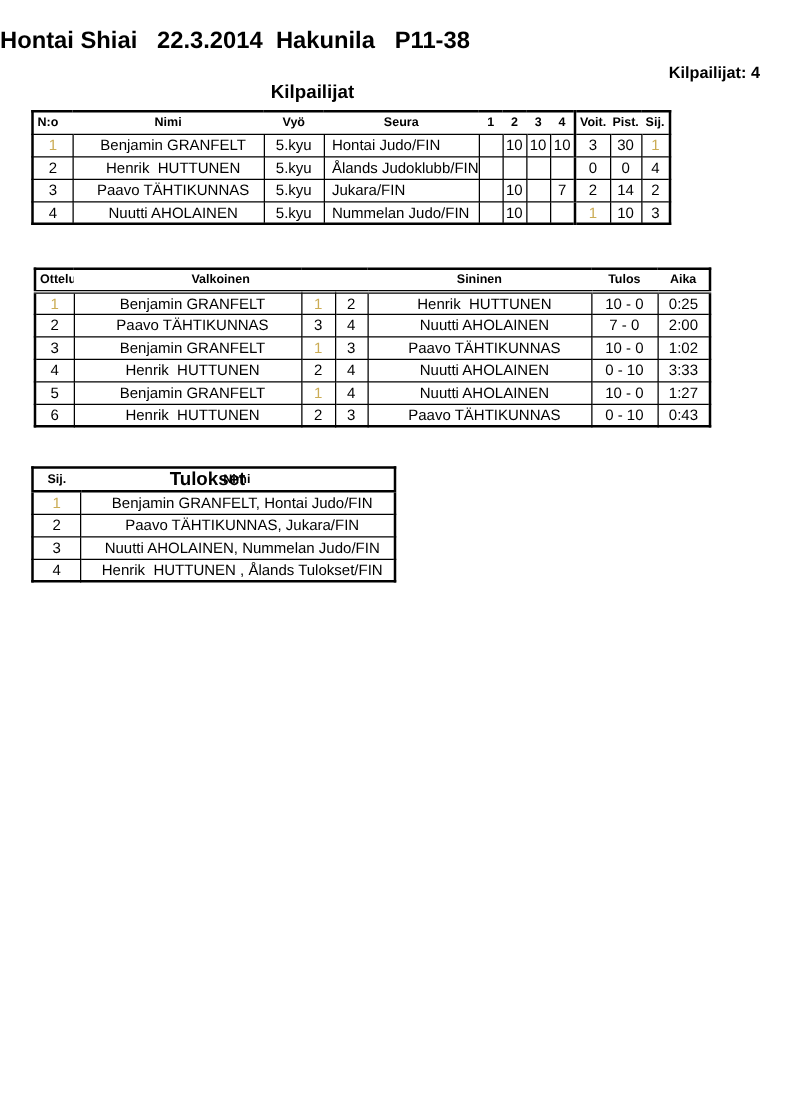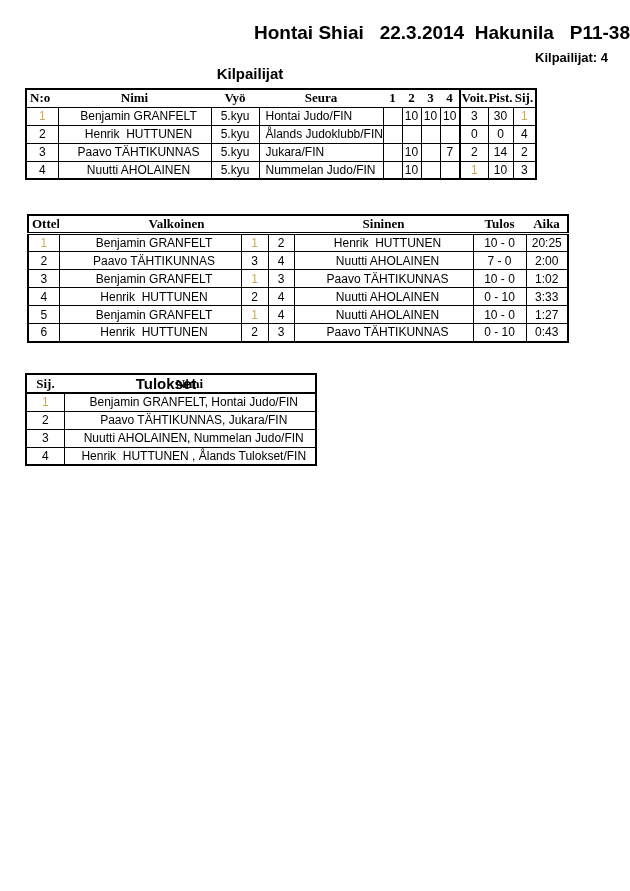--- a/index.html
+++ b/index.html
@@ -2,41 +2,41 @@
 <html style="--pale-one: #cbac55;"><head>
 <meta charset="utf-8">
 <style>
   * { margin:0; padding:0; box-sizing:border-box; }
   html,body { background:#ffffff; }
   body { font-family:"Liberation Sans", sans-serif; color:#000; }
   .page { position:relative; width:630px; height:891px; background:#fff; overflow:hidden; }
 
   .main-title {
     position:absolute; top:22px; left:0; width:630px;
-    text-align:right; font-size:19px; font-weight:bold; white-space:pre;
+    text-align:left; font-size:19px; font-weight:bold; white-space:pre;
   }
   .competitors-label {
     position:absolute; top:50px; right:22px;
     font-size:13px; font-weight:bold;
   }
   .section-title { position:absolute; text-align:center; font-size:15px; font-weight:bold; }
   .sec1 { top:65px;  left:25px; width:450px; }
   .sec2 { top:193px; left:27px; width:440px; }
   .sec3 { top:351px; left:21px; width:290px;margin-top:24px; }
 
   table {
     position:absolute; border-collapse:collapse; table-layout:fixed;
     border:2px solid #000; font-size:12px;
   }
   .t-kilpailijat { left:25px; top:88px;  width:510px; }
   .t-ottelut     { left:27px; top:214px; width:540px; }
   .t-tulokset    { left:25px; top:373px; width:290px; }
 
   th, td { overflow:hidden; white-space:pre; vertical-align:middle; }
-  th { font-size:13px; font-weight:bold; border:none; border-bottom:1px solid #000; text-align:center; padding:0;font-family:Liberation Serif, serif; }
+  th { font-size:10px; font-weight:bold; border:none; border-bottom:1px solid #000; text-align:center; padding:0; }
   td { border:1px solid #000; height:18px; padding:0; text-align:center; }
 
   .t-kilpailijat tr { height:18px; }
   .t-ottelut .hdr-row { height:18px; }
   .t-ottelut tr { height:17px; }
   .t-tulokset .hdr-row { height:19px; }
   .t-tulokset tr { height:18px; }
 
   .t-ottelut th  { border-bottom:3px double #000; }
   .t-tulokset th { border-bottom:2px solid #000; }
@@ -166,21 +166,21 @@
       <th>Aika</th>
     </tr>
 
       <tr>
         <td class="num pale">1</td>
         <td class="name">Benjamin GRANFELT</td>
         <td class="num pale">1</td>
         <td class="num">2</td>
         <td class="name">Henrik  HUTTUNEN</td>
         <td>10 - 0</td>
-        <td>20:25</td>
+        <td>0:25</td>
       </tr>
 
       <tr>
         <td class="num">2</td>
         <td class="name">Paavo TÄHTIKUNNAS</td>
         <td class="num">3</td>
         <td class="num">4</td>
         <td class="name">Nuutti AHOLAINEN</td>
         <td>7 - 0</td>
         <td>2:00</td>

